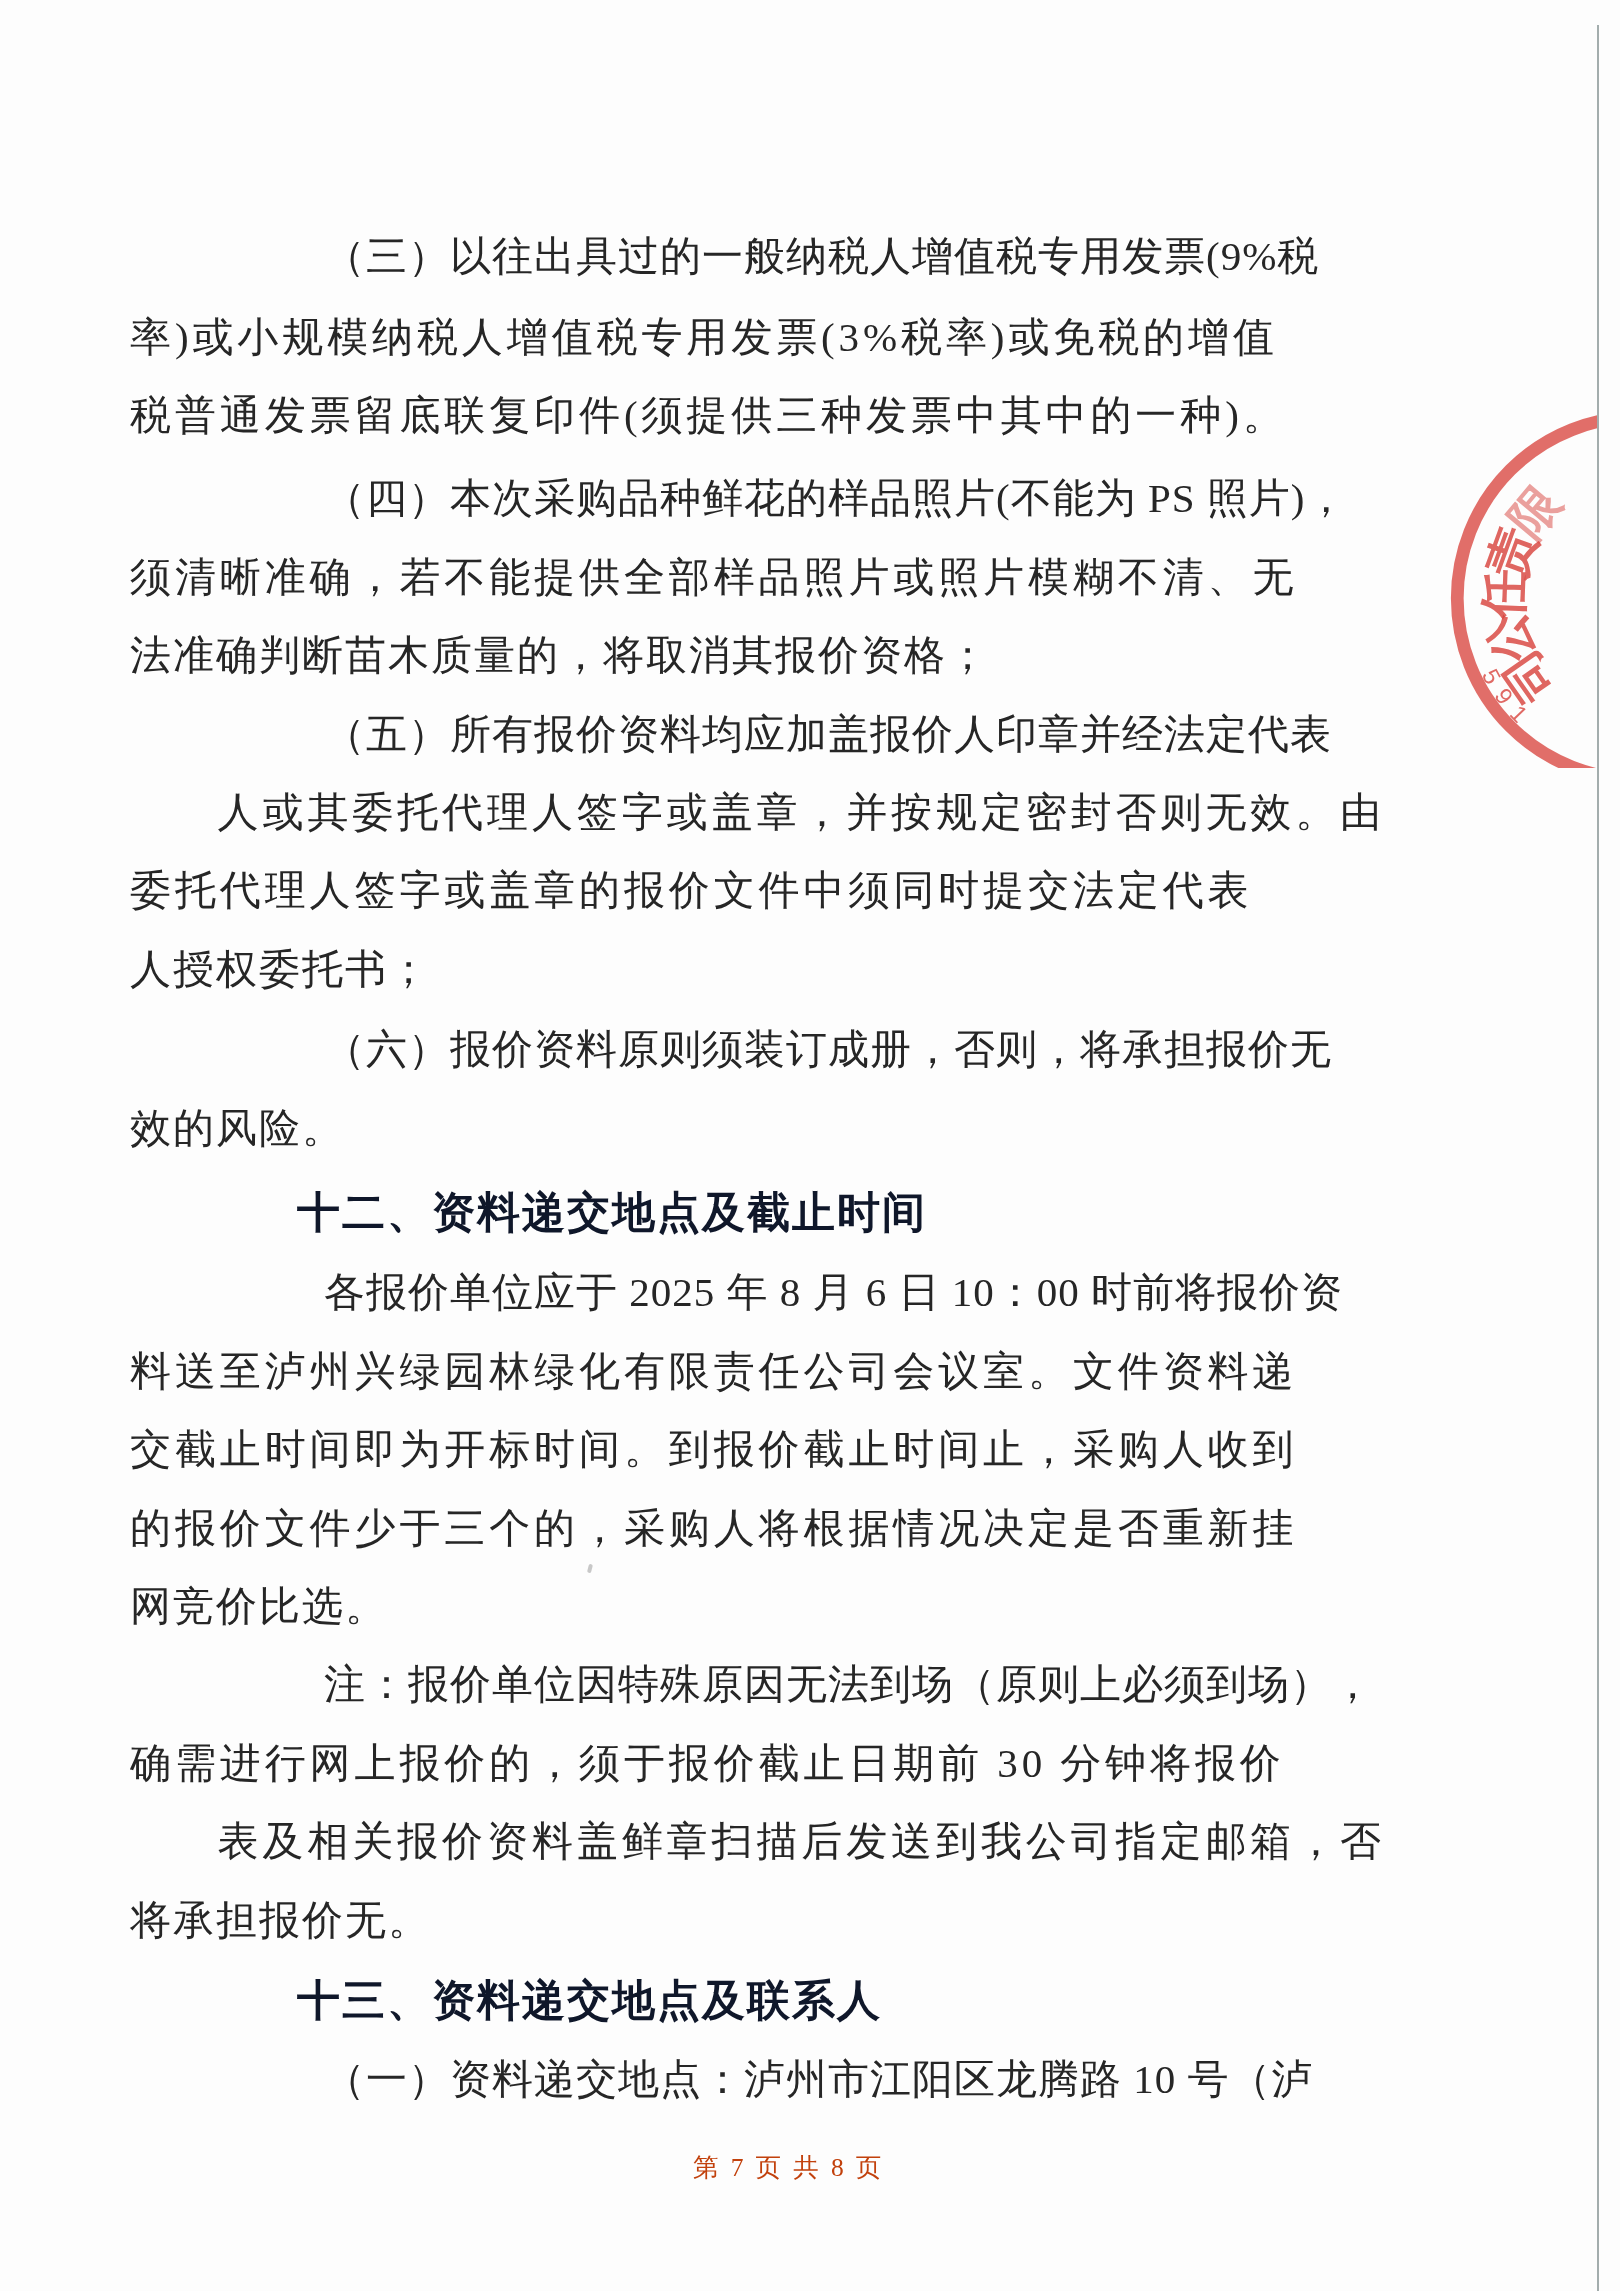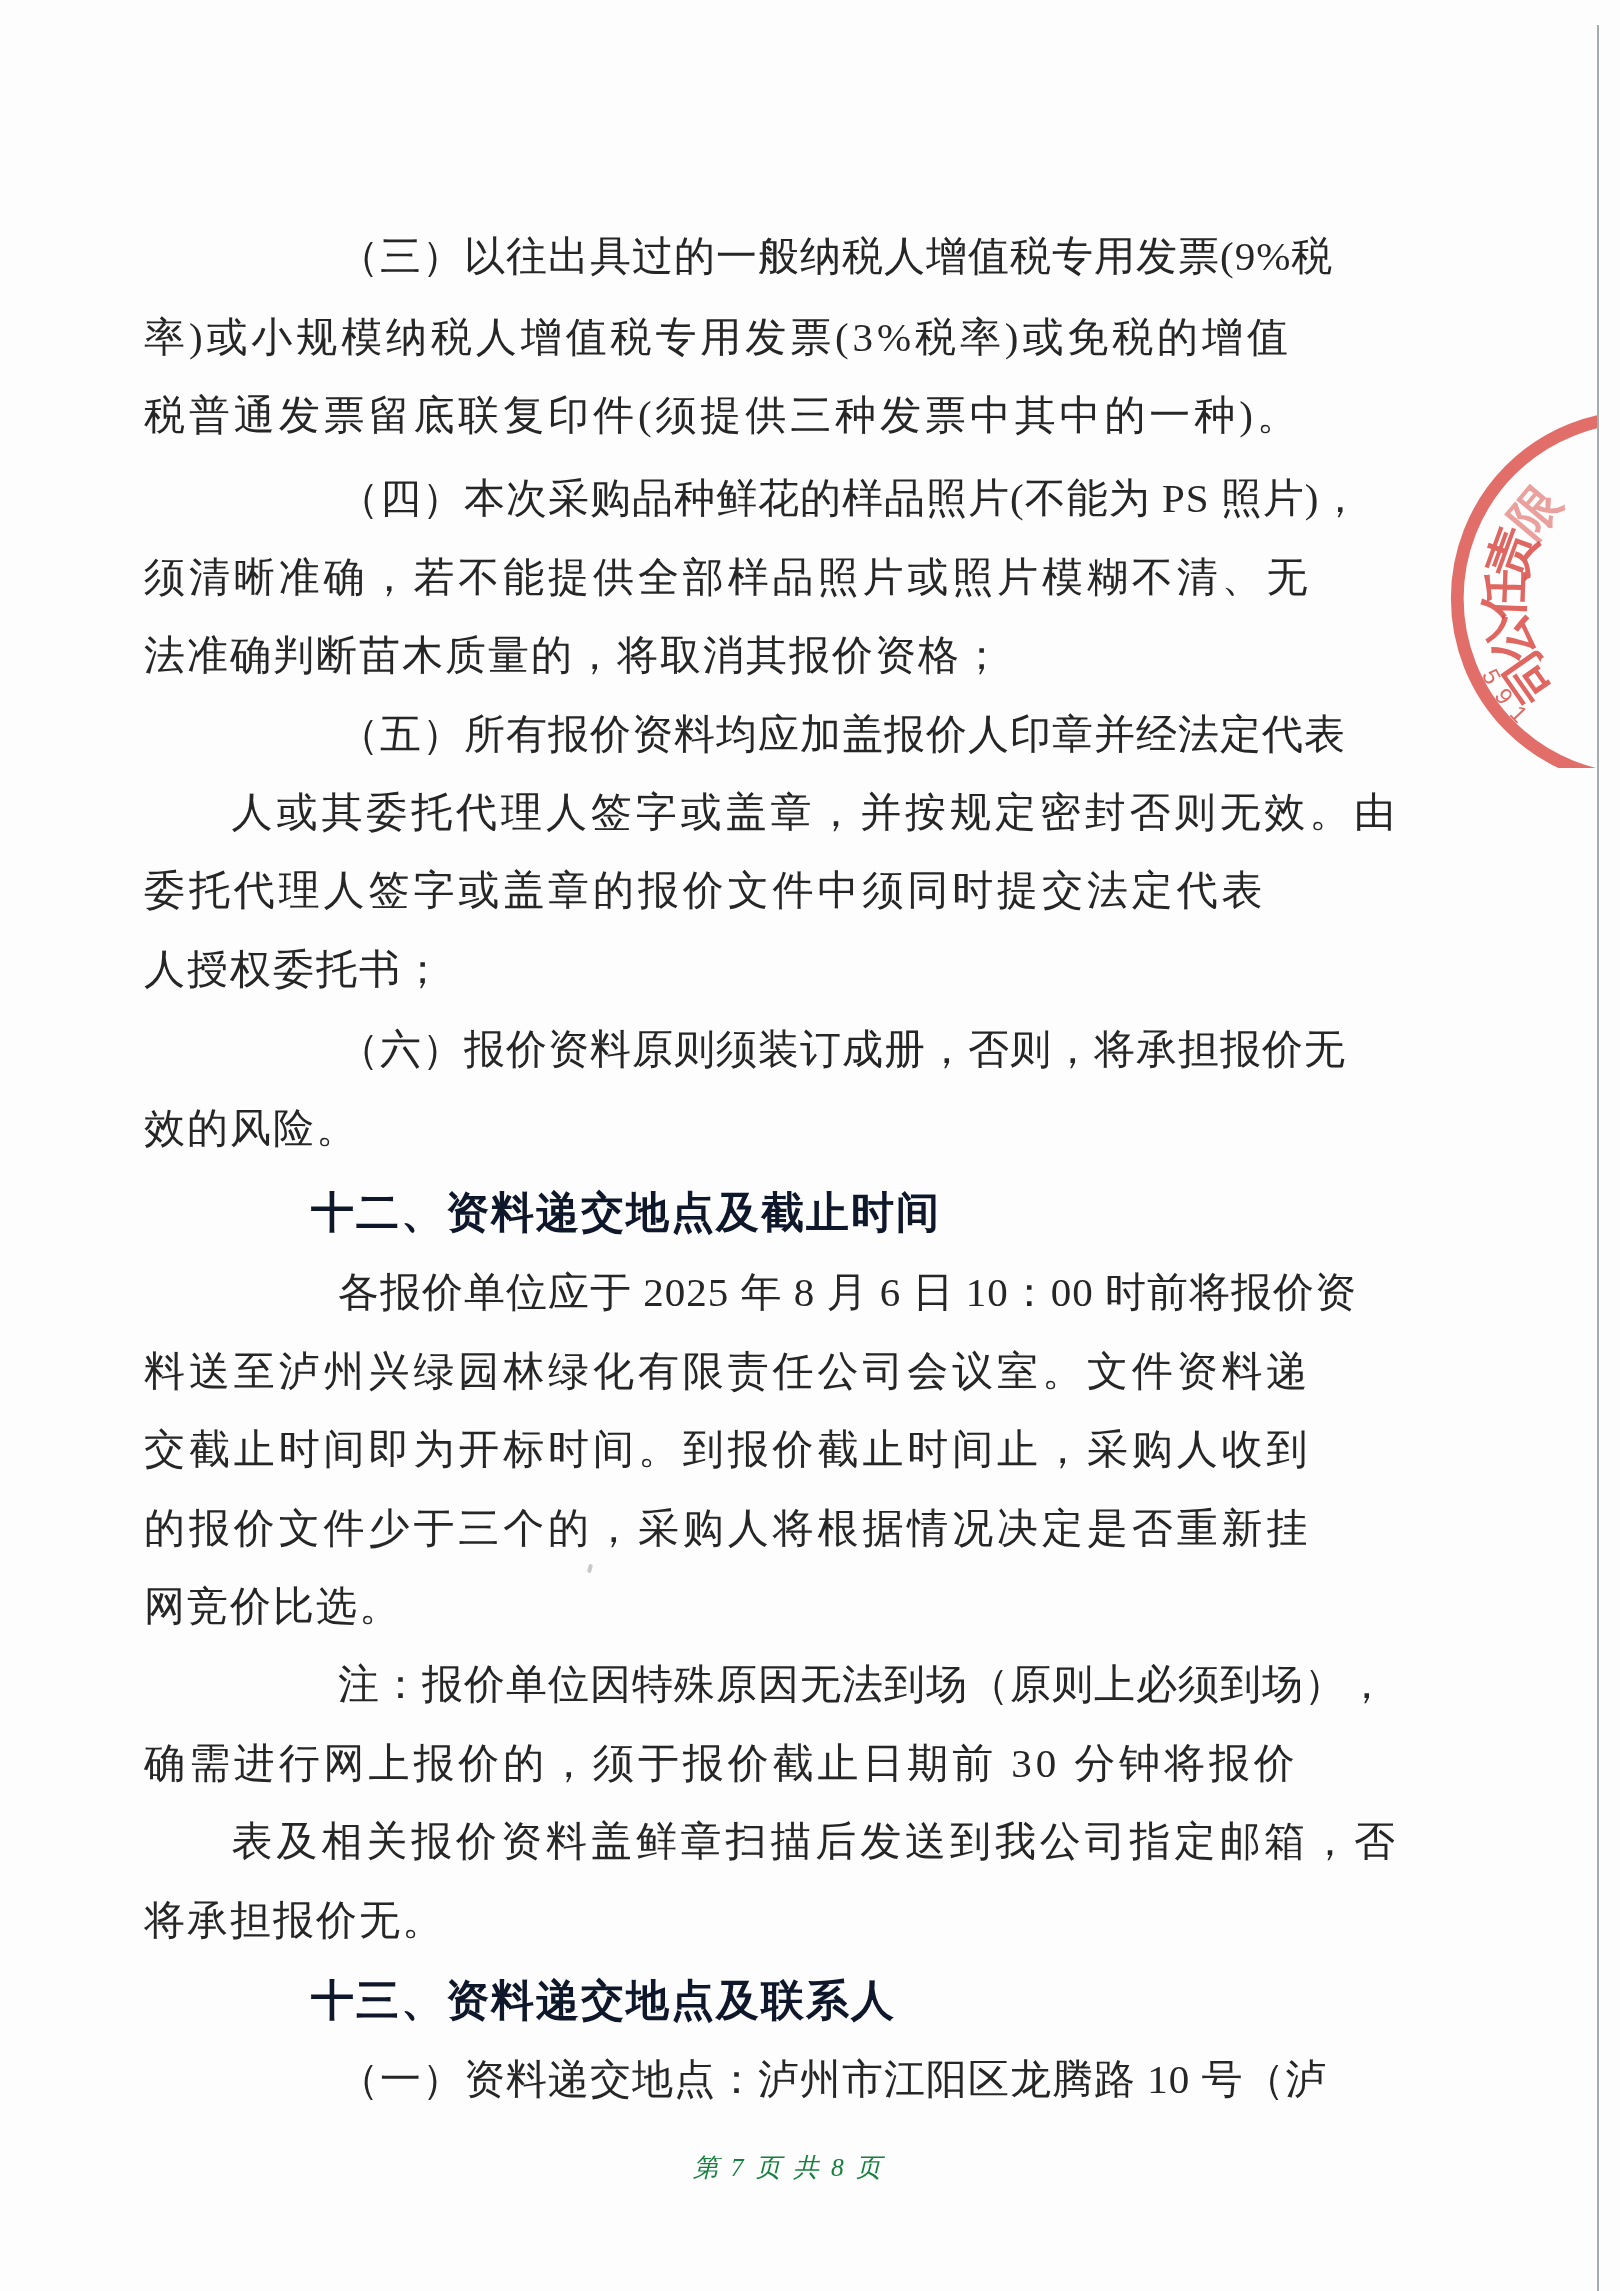--- a/index.html
+++ b/index.html
@@ -9,21 +9,21 @@
     position:relative;
     overflow:hidden;
     font-family:"Liberation Serif","DejaVu Serif",serif;
   }
   #page{
     position:absolute;left:0;top:0;width:1620px;height:2292px;
     background:#fdfdfd;
   }
   .line{
     position:absolute;
-    left:144px;
+    left:130px;
     width:1255px;
     height:61px;
     font-size:41px;
     line-height:51px;
     color:#262626;
     white-space:pre;
     letter-spacing:3.9px;
   }
   .line.first{ padding-left:194px; letter-spacing:1px; }
   .line.cont{ letter-spacing:3.9px; }
@@ -35,23 +35,22 @@
     font-weight:bold;
     color:#0f172a;
     font-family:"Liberation Sans","DejaVu Sans",sans-serif;
   }
   #footer{
     position:absolute;
     left:693px;
     top:2150px;
     font-size:25.5px;
     letter-spacing:2.9px;
-    color:#15803d;
+    color:#c2410c;
     white-space:pre;
-    font-style:italic;
   }
   #edge-line{
     position:absolute;
     left:1597px;
     top:24.5px;
     width:2px;
     height:2267px;
     background:#a3adad;
   }
   #seal-wrap{

